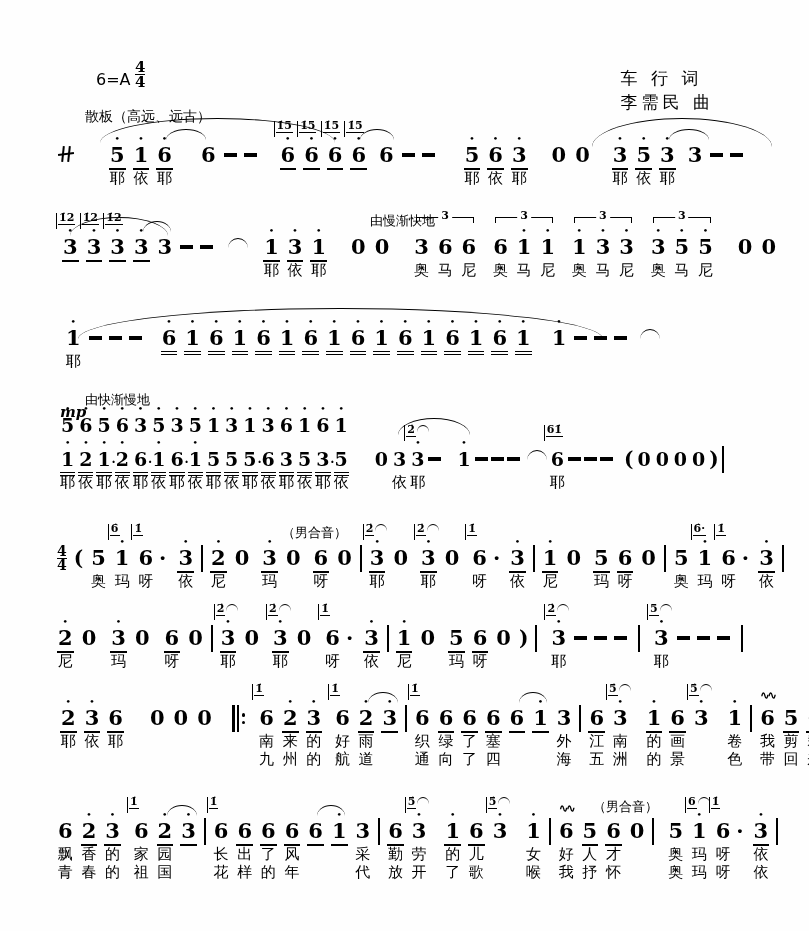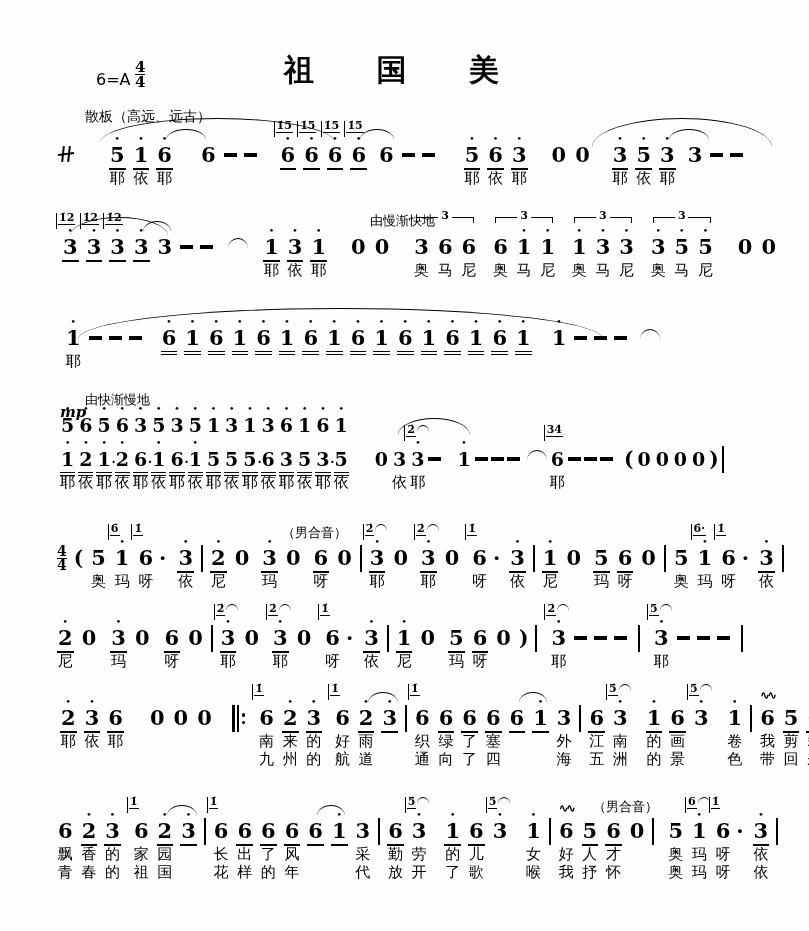--- a/index.html
+++ b/index.html
@@ -59,21 +59,24 @@
 </style>
 </head>
 <body>
 
 <div id="page">
   <div id="key">6=A</div>
   <div id="meter">
     <div class="numr">4</div>
     <div class="den">4</div>
   </div>
-  <div id="title">祖 国 美</div>
+  <div id="credits">
+    <div>车 行 词</div>
+    <div>李需民 曲</div>
+  </div>
   <div id="tempo">散板（高远、远古）</div>
 
   <div class="slur" style="left:100px;top:118px;width:235px;height:24px;"></div>
   <div class="slur" style="left:592px;top:118px;width:180px;height:28px;"></div>
   <div class="slur" style="left:70px;top:217px;width:98px;height:18px;"></div>
   <div class="slur" style="left:78px;top:308px;width:525px;height:30px;"></div>
   <div class="slur" style="left:398px;top:418px;width:72px;height:16px;"></div>
 
   <div id="score">
       <div class="line " style="left: 58px; top: 142px;">
@@ -580,21 +583,21 @@
           <span class="dash"></span>
         </span>
         <span class="tk">
           <span class="dash"></span>
         </span>
         <span class="tk" style="margin-left: 4px;">
           <span class="arcg"></span>
         </span>
         <span class="tk">
           <span class="num">6</span>
-          <span class="g">34̇</span>
+          <span class="g">61̇</span>
           <span class="lyr">耶</span>
         </span>
         <span class="tk">
           <span class="dash"></span>
         </span>
         <span class="tk">
           <span class="dash"></span>
         </span>
         <span class="tk">
           <span class="dash"></span>

